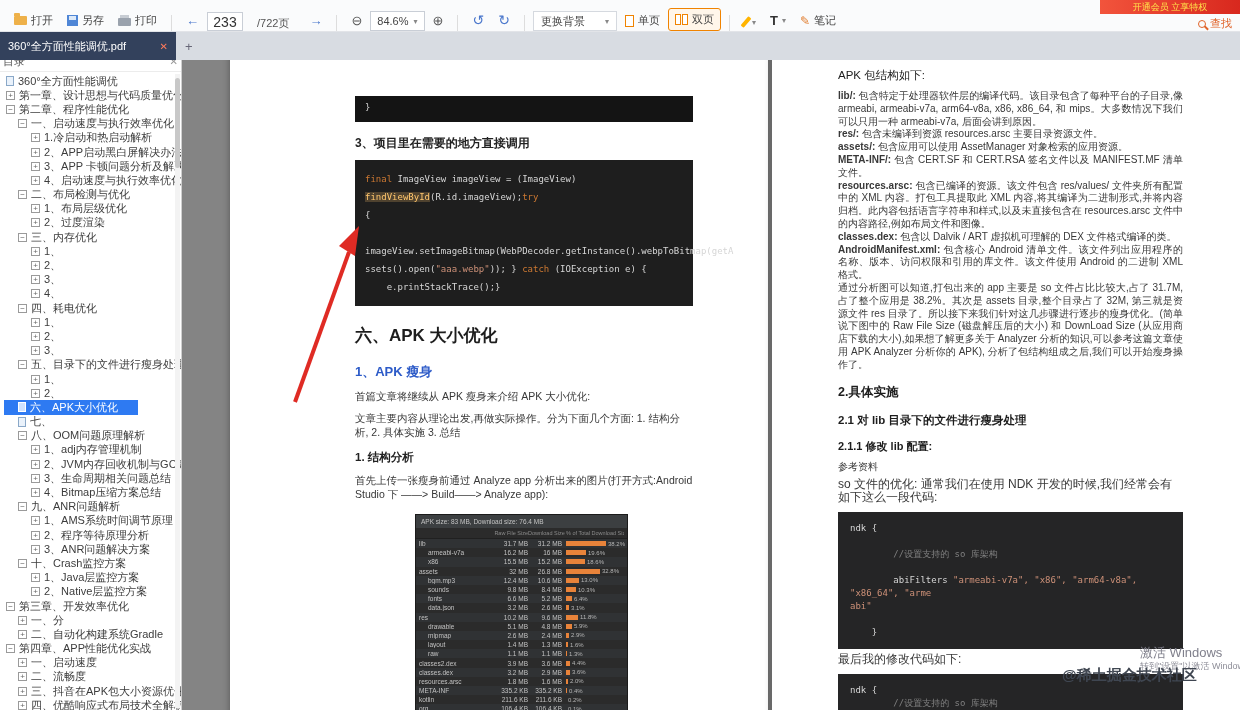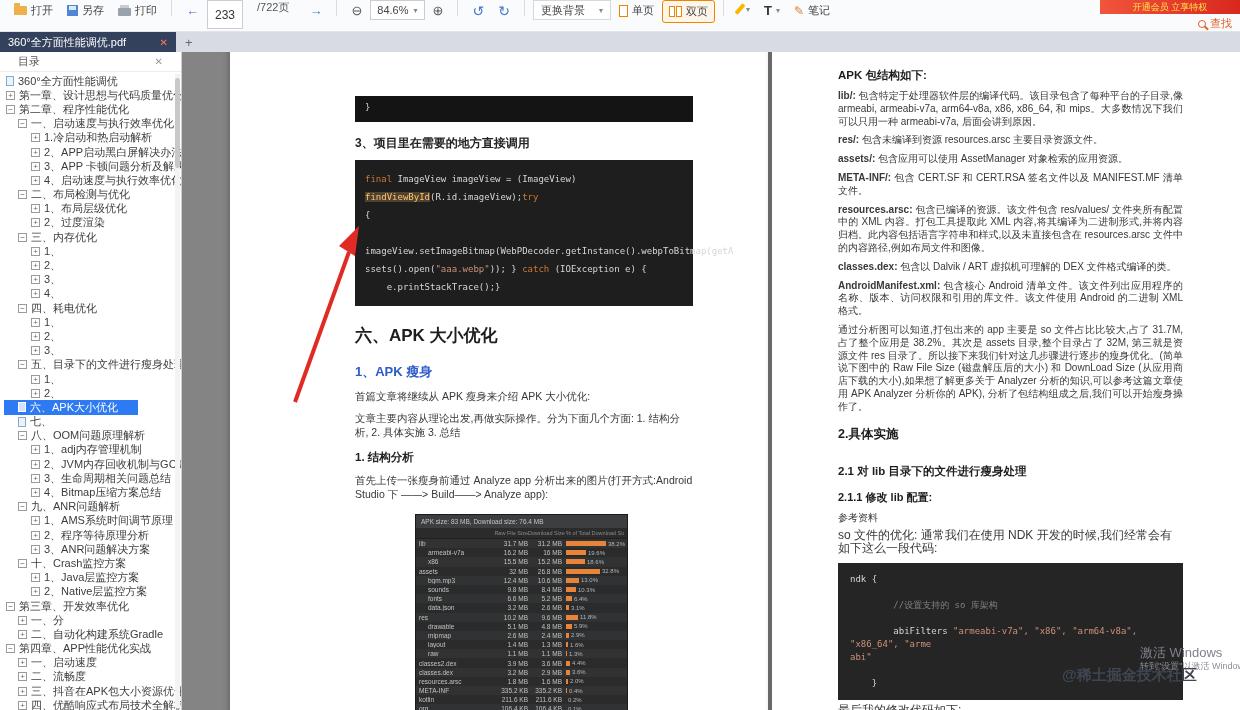--- a/index.html
+++ b/index.html
@@ -1,57 +1,57 @@
 <!DOCTYPE html>
 <html><head>
 <meta charset="utf-8">
 <style>
 *{box-sizing:border-box;margin:0;padding:0}
 html,body{width:1240px;height:710px;overflow:hidden}
 body{font-family:"Liberation Sans",sans-serif;position:relative;background:#fff;color:#333}
 
 
-.toolbar{position:absolute;top:0;left:0;right:0;height:32px;background:#fafbfc;border-bottom:1px solid #e2e4e8;display:flex;align-items:flex-start;padding:0 8px;gap:2px;font-size:11px;color:#454545;z-index:5}
+.toolbar{position:absolute;top:0;left:0;right:0;height:32px;background:#fafbfc;border-bottom:1px solid #e2e4e8;display:flex;align-items:flex-end;padding:0 8px;gap:2px;font-size:11px;color:#454545;z-index:5}
 .tbtn{display:flex;align-items:center;gap:4px;padding:3px 6px;border-radius:3px;cursor:pointer;white-space:nowrap}
 .sep{width:1px;height:16px;background:#ddd;margin:0 6px}
-.pageinput{width:36px;height:29px;border:1px solid #c9ced6;background:#fff;text-align:center;font-size:12px;color:#333;font-family:"Liberation Sans",sans-serif}
+.pageinput{width:36px;height:19px;border:1px solid #c9ced6;background:#fff;text-align:center;font-size:14px;color:#333;font-family:"Liberation Sans",sans-serif}
 .pagetotal{margin:0 12px;color:#555}
 .zoombox{display:flex;align-items:center;gap:5px;border:1px solid #c9ced6;background:#fff;height:20px;padding:5px 6px;cursor:pointer}
 .caret{font-size:8px;color:#888}
 .arrowbtn span{font-size:13px;color:#4a77cc}
 .zoomglyph{font-size:13px;color:#555}
 .undoredo{font-size:14px;color:#4a77cc}
-.bgbox{display:flex;align-items:center;gap:14px;border:1px solid #d5d9df;background:#fff;height:20px;padding:4px 7px;cursor:pointer}
+.bgbox{display:flex;align-items:center;gap:20px;border:1px solid #d5d9df;background:#fff;height:20px;padding:4px 7px;cursor:pointer}
 .dblsel{border:1px solid #f08300;background:#fff6ea}
 .ifolder{width:13px;height:9px;background:#eeb14a;border-radius:1px;position:relative;display:inline-block}
 .ifolder::before{content:"";position:absolute;top:-3px;left:0;width:6px;height:3px;background:#eeb14a;border-radius:1px 1px 0 0}
 .isave{width:11px;height:11px;background:#4f86d6;position:relative;display:inline-block}
 .isave::before{content:"";position:absolute;top:1px;left:2px;width:7px;height:4px;background:#dce9f8}
 .iprint{width:13px;height:8px;background:#9aa2ad;position:relative;display:inline-block;margin-top:3px;border-radius:1px}
 .iprint::before{content:"";position:absolute;top:-3px;left:2px;width:9px;height:3px;background:#c7ccd3}
 .ipg1{width:9px;height:12px;border:1.5px solid #f08300;display:inline-block;background:#fff}
 .ipg2{display:inline-flex;gap:1px}
 .ipg2 i{width:6px;height:11px;border:1.5px solid #f08300;display:inline-block;background:#fff}
 .ihl{width:4px;height:12px;background:#ffb400;border-radius:1px;transform:rotate(40deg);display:inline-block}
 .itext{font-weight:bold;font-size:13px;color:#333}
 .inote{color:#e07a2a;font-size:12px}
 .promo{position:absolute;top:0;right:0;height:14px;min-width:140px;background:linear-gradient(90deg,#f2543c,#d8281e);color:#ffe24a;font-size:9px;display:flex;align-items:center;justify-content:center;padding:0 10px;z-index:8;cursor:pointer}
 .findbtn{position:absolute;top:16px;right:8px;display:flex;align-items:center;gap:4px;font-size:11px;color:#e0642a;z-index:8;cursor:pointer}
 .imag{width:8px;height:8px;border:1.4px solid #e0642a;border-radius:50%;position:relative;display:inline-block}
 .imag::after{content:"";position:absolute;width:5px;height:1.5px;background:#e0642a;right:-4px;bottom:-2px;transform:rotate(45deg)}
 
 
-.tabbar{position:absolute;top:32px;left:0;right:0;height:20px;background:#d8dce2;display:flex;align-items:stretch;z-index:4}
+.tabbar{position:absolute;top:32px;left:0;right:0;height:28px;background:#d8dce2;display:flex;align-items:stretch;z-index:4}
 .tab{background:#33415c;color:#fff;font-size:11px;display:flex;align-items:center;justify-content:space-between;padding:0 8px;width:176px;cursor:pointer}
 .tabx{color:#ff7a5c;font-size:10px;margin-left:8px;cursor:pointer}
 .newtab{color:#667;padding:0 9px;font-size:13px;display:flex;align-items:center;cursor:pointer}
 
 
 .sidebar{position:absolute;top:52px;left:0;width:182px;bottom:0;background:#fff;border-right:1px solid #cfcfcf;overflow:hidden;z-index:3}
-.sbhead{height:20px;display:flex;justify-content:space-between;align-items:center;padding:0 18px;font-size:11px;color:#555;border-bottom:1px solid #ececec}
+.sbhead{height:20px;display:flex;justify-content:space-between;align-items:center;padding:0 3px;font-size:11px;color:#555;border-bottom:1px solid #ececec}
 .sbx{color:#999;font-size:10px;cursor:pointer}
 .toc{padding:2px 0 0 4px;font-size:11px;color:#3c3c3c}
 .ti{display:flex;align-items:center;height:14.2px;white-space:nowrap;overflow:hidden;cursor:pointer}
 .ti.lv0{padding-left:2px}.ti.lv1{padding-left:14px}.ti.lv2{padding-left:27px}
 .exp{width:9px;height:9px;border:1px solid #9a9a9a;font-size:8px;line-height:7px;text-align:center;color:#666;margin-right:4px;flex:none;background:#fff}
 .pgic{width:8px;height:10px;border:1px solid #8aa8c8;background:#eaf2fb;margin-right:4px;flex:none;display:inline-block}
 .ti.sel{background:#2e7af2;color:#fff;width:max-content;padding-right:20px}
 .ti.sel .pgic{border-color:#fff;background:#cfe2ff}
 .sbscroll{position:absolute;right:1px;top:22px;bottom:2px;width:5px;background:#f3f3f3}
 .sbthumb{width:5px;height:90px;background:#c8c8c8;border-radius:3px;margin-top:4px}
@@ -81,25 +81,25 @@
 .ar:nth-child(odd){background:#303234}
 .an-n{flex:1;overflow:hidden}
 .an-n.ind1{padding-left:9px}
 .an-c{width:34px;text-align:right;flex:none}
 .an-p{width:62px;display:flex;align-items:center;gap:2px;padding-left:4px;flex:none}
 .an-p2{width:62px;flex:none;padding-left:4px;overflow:hidden}
 .an-b{height:5px;background:#e8833a;display:inline-block;flex:none}
 .an-pc{font-size:6px;color:#b5b5b5}
 
 
-.rh1{font-size:11.5px;font-weight:bold;color:#1d1d1d}
-.rpp{font-size:10px;line-height:12.8px;color:#383838;text-align:justify;margin-top:6px}
+.rh1{font-size:11.5px;font-weight:normal;color:#1d1d1d}
+.rpp{font-size:10px;line-height:12.8px;color:#383838;text-align:justify;margin-top:0}
 .rp-wrap{margin-top:7px}
 .rh2{font-size:12.5px;font-weight:bold;color:#1d1d1d;margin-top:12px}
-.rh3{font-size:11.5px;font-weight:bold;color:#1d1d1d;margin-top:21px}
+.rh3{font-size:11.5px;font-weight:bold;color:#1d1d1d;margin-top:12px}
 .rh4{font-size:11px;font-weight:bold;color:#1d1d1d;margin-top:11px}
 .rref{font-size:10px;color:#383838;margin-top:6px}
 .rp{font-size:12px;line-height:13px;color:#383838;margin-top:4px}
 .codeblock2{background:#252526;padding:10px 12px;font-family:"DejaVu Sans Mono",monospace;font-size:9px;margin-top:8px}
 .codeblock2 .cl{line-height:13px;white-space:pre-wrap}
 
 
 .arrow{position:absolute;left:105px;top:160px;z-index:2;pointer-events:none}
 
 

